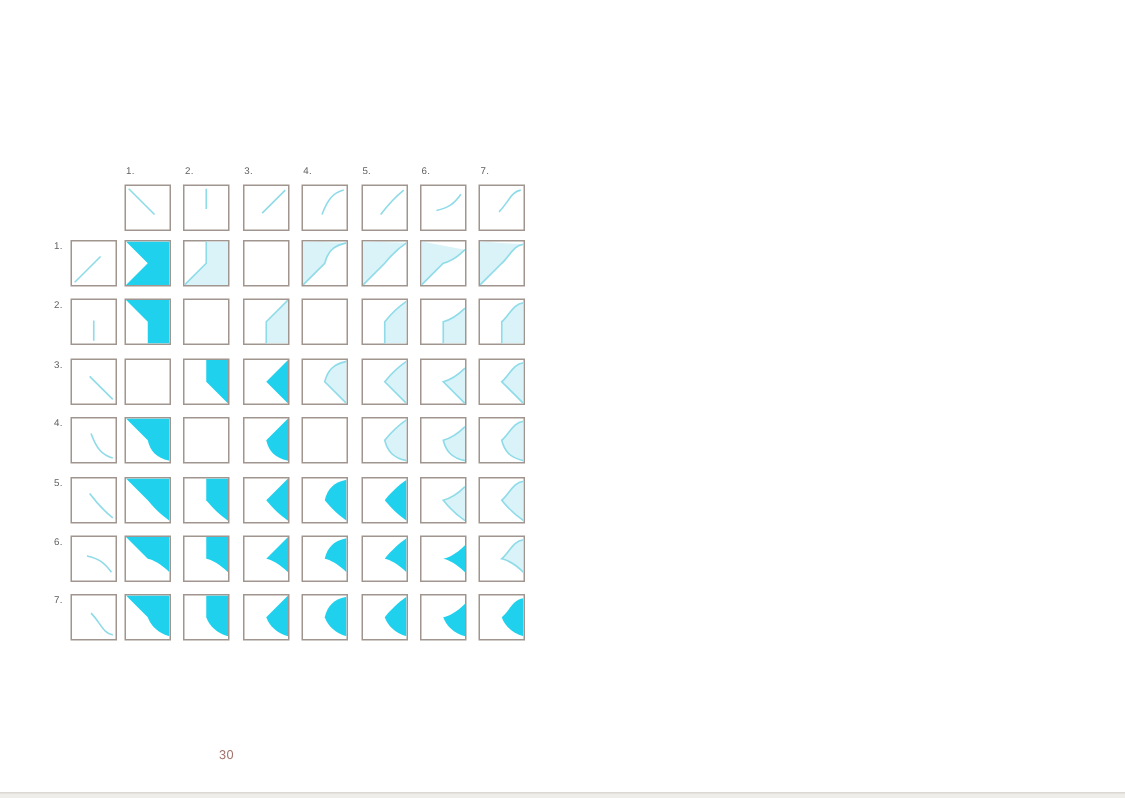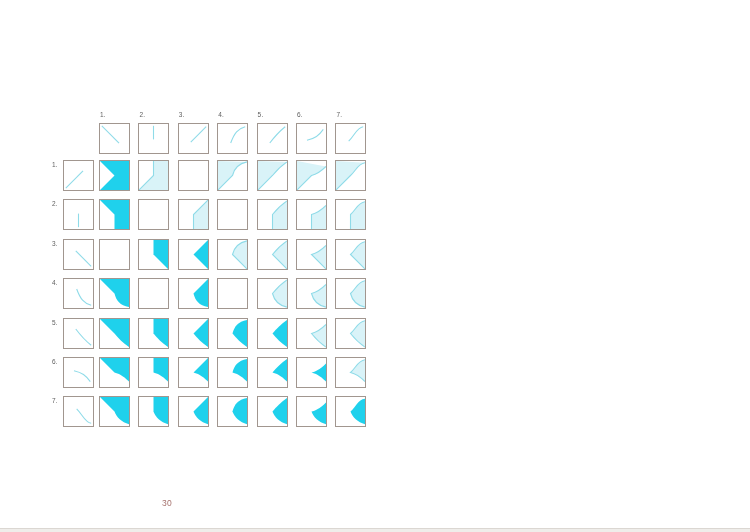--- a/index.html
+++ b/index.html
@@ -2,21 +2,21 @@
 <html><head>
 <meta charset="utf-8">
 <style>
   html,body{margin:0;padding:0;}
   body{
     width:750px;height:532px;background:#ffffff;position:relative;
     font-family:"Liberation Sans", sans-serif;overflow:hidden;
   }
   .spread{position:absolute;inset:0;}
   .left-page,.right-page{position:absolute;top:0;bottom:0;}
-  .left-page{left:16px;width:375px;text-align:right;}
+  .left-page{left:0;width:375px;text-align:right;}
   .right-page{left:375px;width:375px;}
   .grid{position:absolute;left:0;top:0;}
   .cell{
     position:absolute;width:31px;height:31px;box-sizing:border-box;
     border:1px solid #a1968f;background:#ffffff;
   }
   .cell svg{display:block;}
   .axis-label{
     position:absolute;font-size:6.5px;color:#606060;line-height:7px;
     letter-spacing:0.2px;

